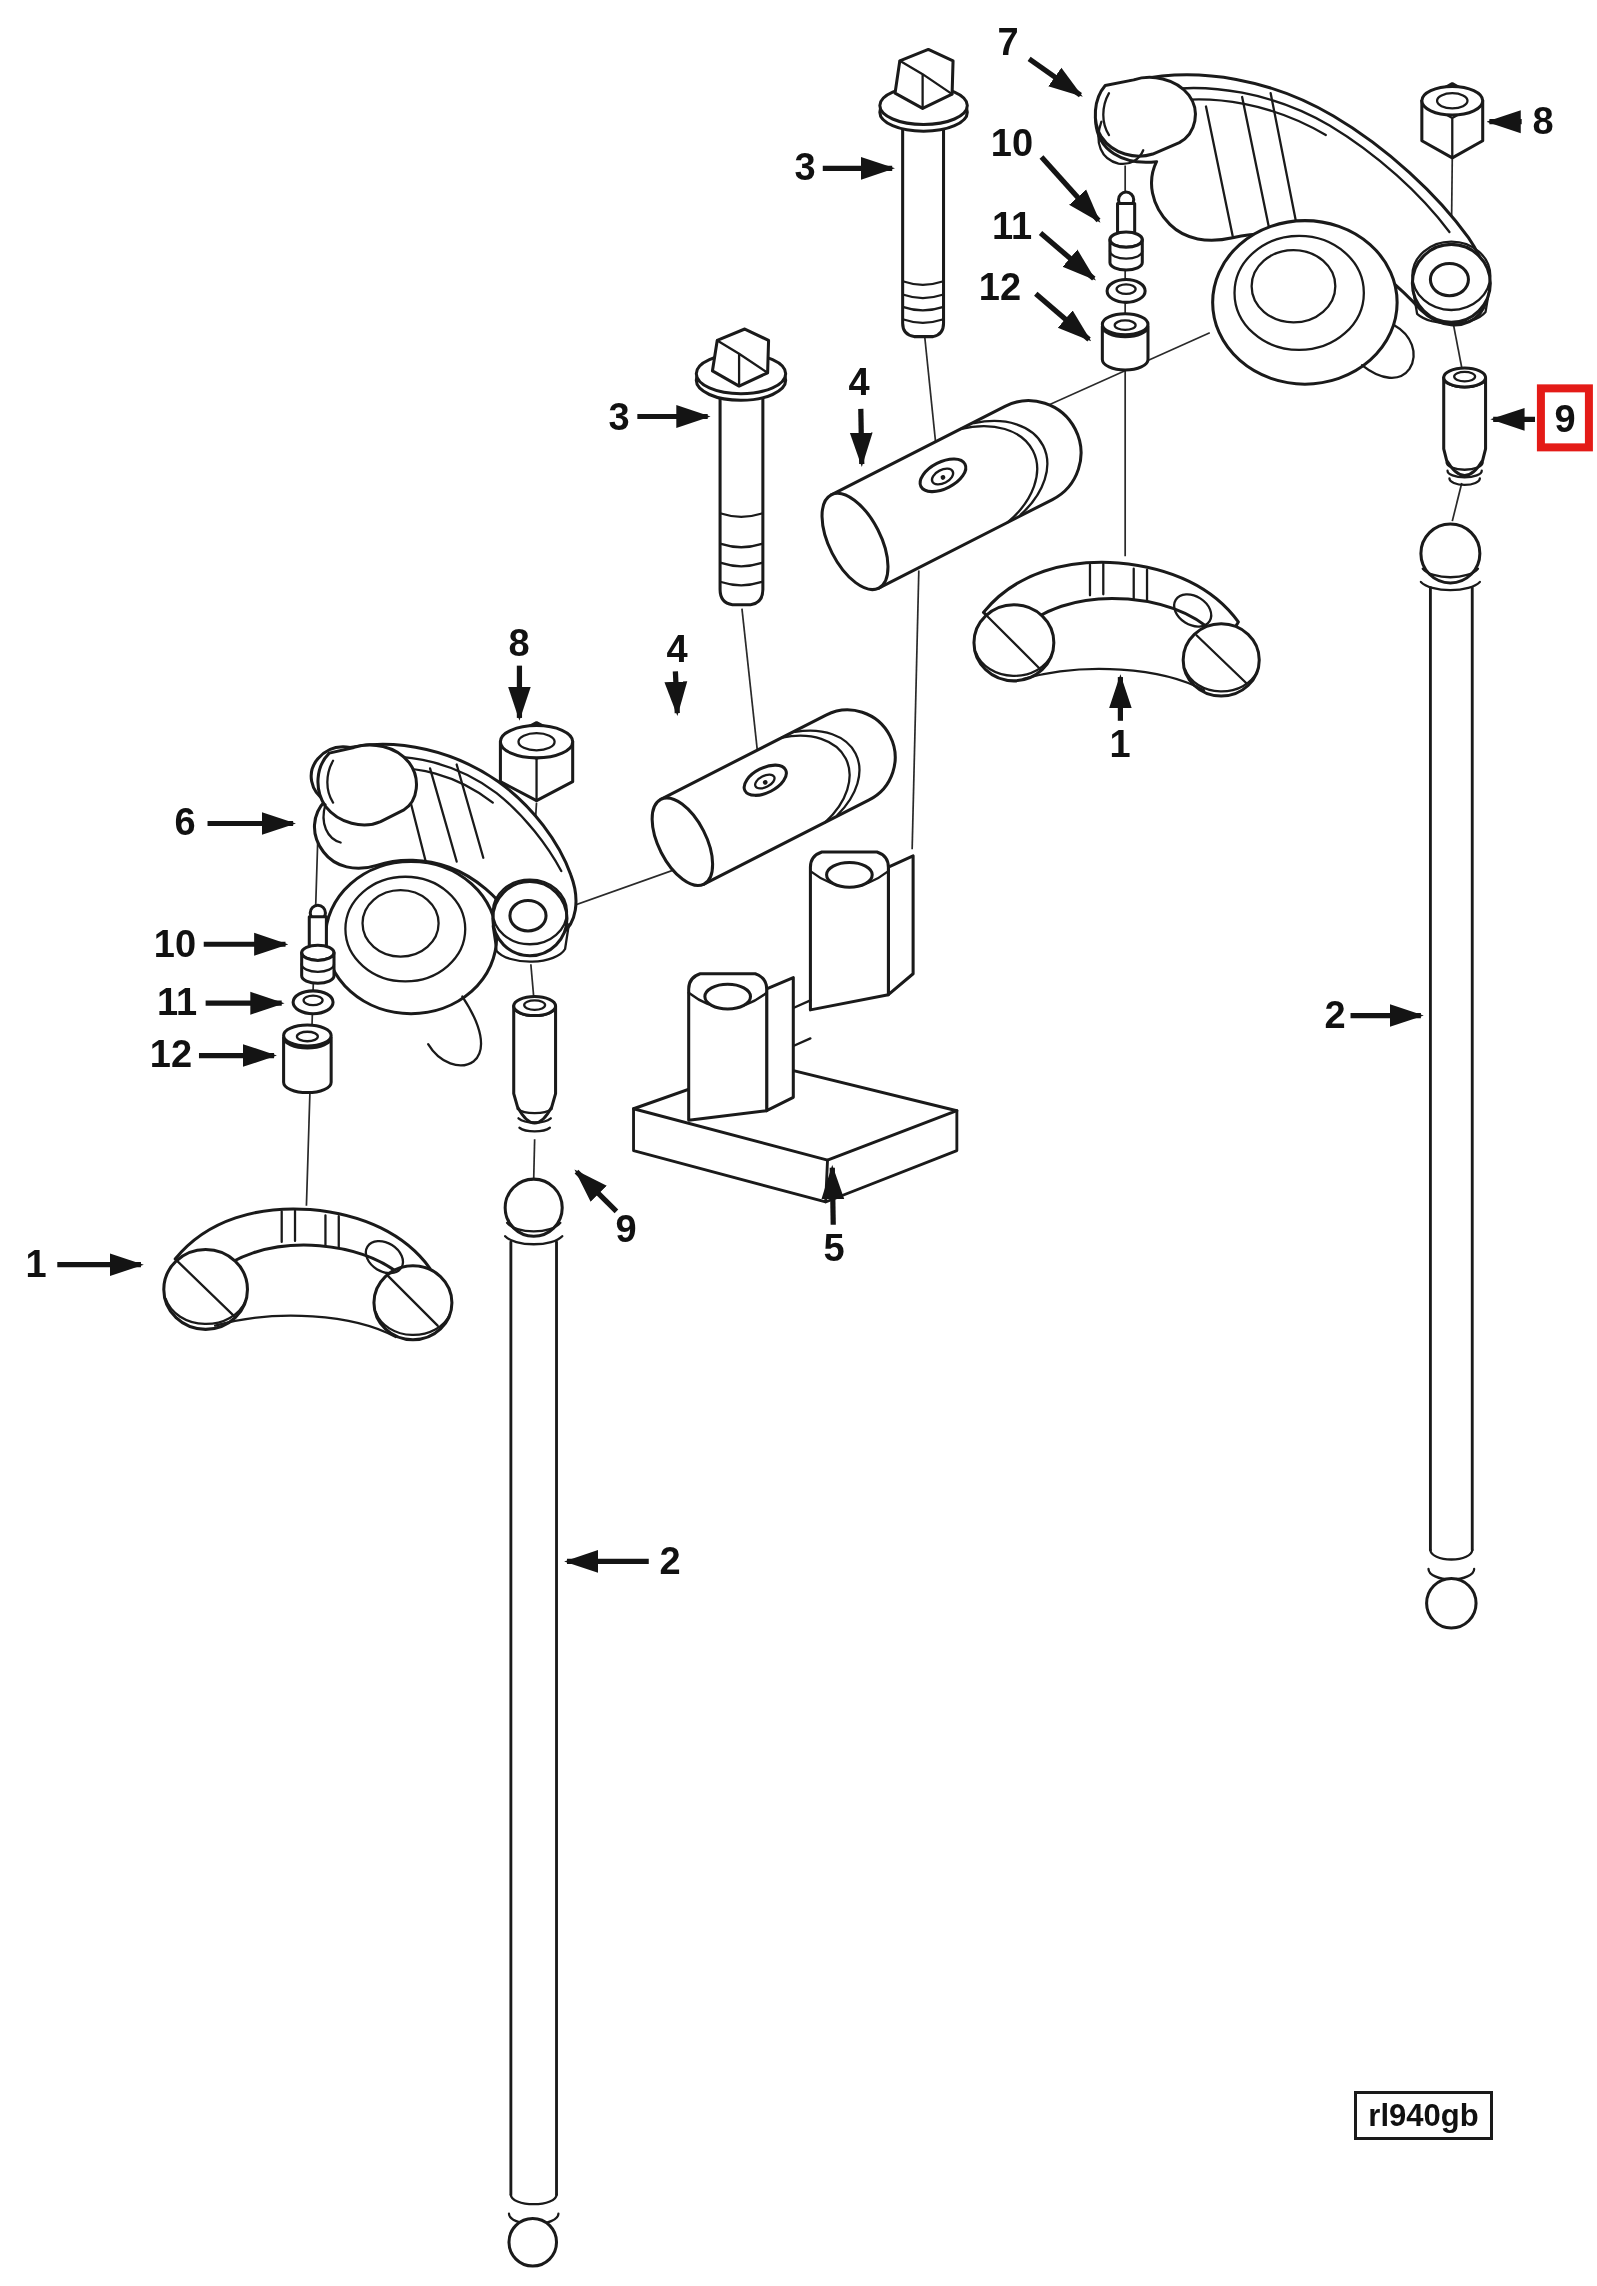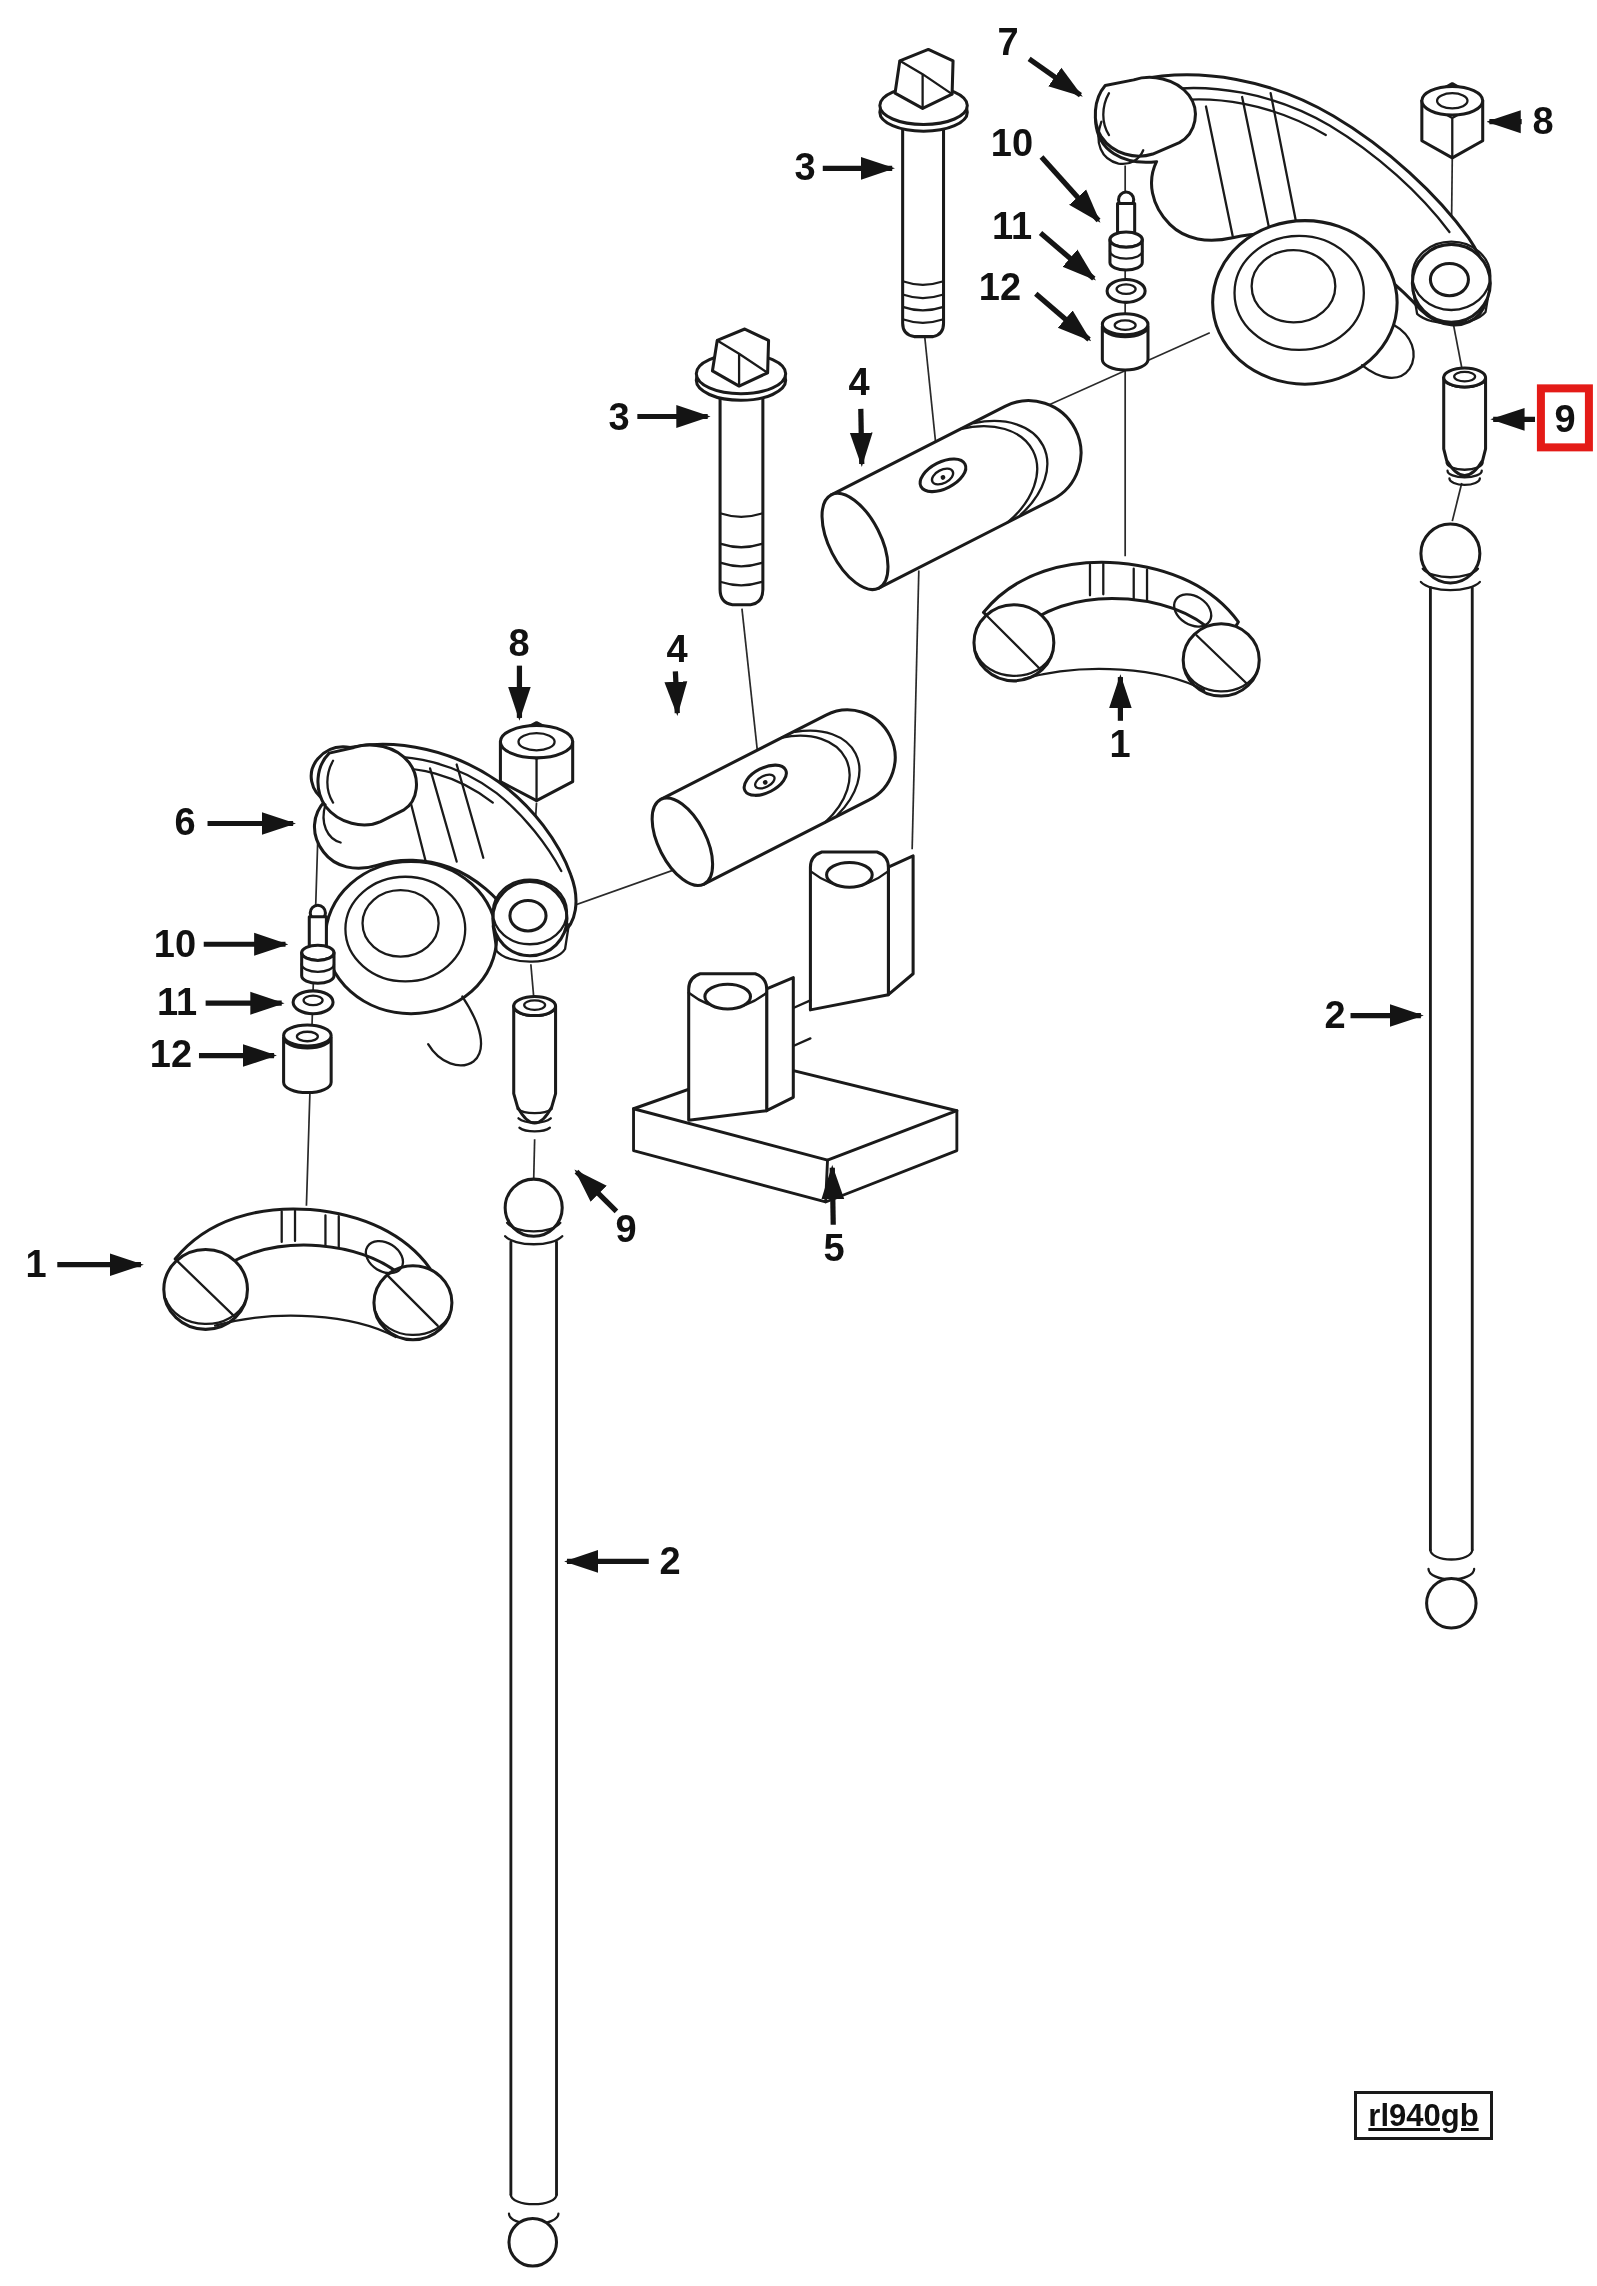--- a/index.html
+++ b/index.html
@@ -19,21 +19,21 @@
     white-space:nowrap; user-select:none;
   }
   .callout.hl {
     border:8.6px solid #e41b17; padding:7.6px 8.6px 5.7px 8.6px; min-width:23px;
     text-align:center; background:#ffffff;
   }
   .code-box {
     position:absolute; left:1354px; top:2091px; width:139px; height:49px;
     border:3.8px solid #1a1a1a; box-sizing:border-box;
     display:flex; align-items:center; justify-content:center;
-    font-weight:bold; font-size:31px; color:#111;text-decoration:underline;
+    font-weight:bold; font-size:31px; color:#111;
   }
 </style>
 </head>
 <body>
 
 <div class="stage">
 <svg width="1598" height="2286" viewBox="0 0 1680 2404">
   <defs>
     <marker id="ah" markerUnits="userSpaceOnUse" markerWidth="36" markerHeight="28" refX="33" refY="14" orient="auto">
       <path d="M0,2 L36,14 L0,26 Z" fill="#141414"></path>

